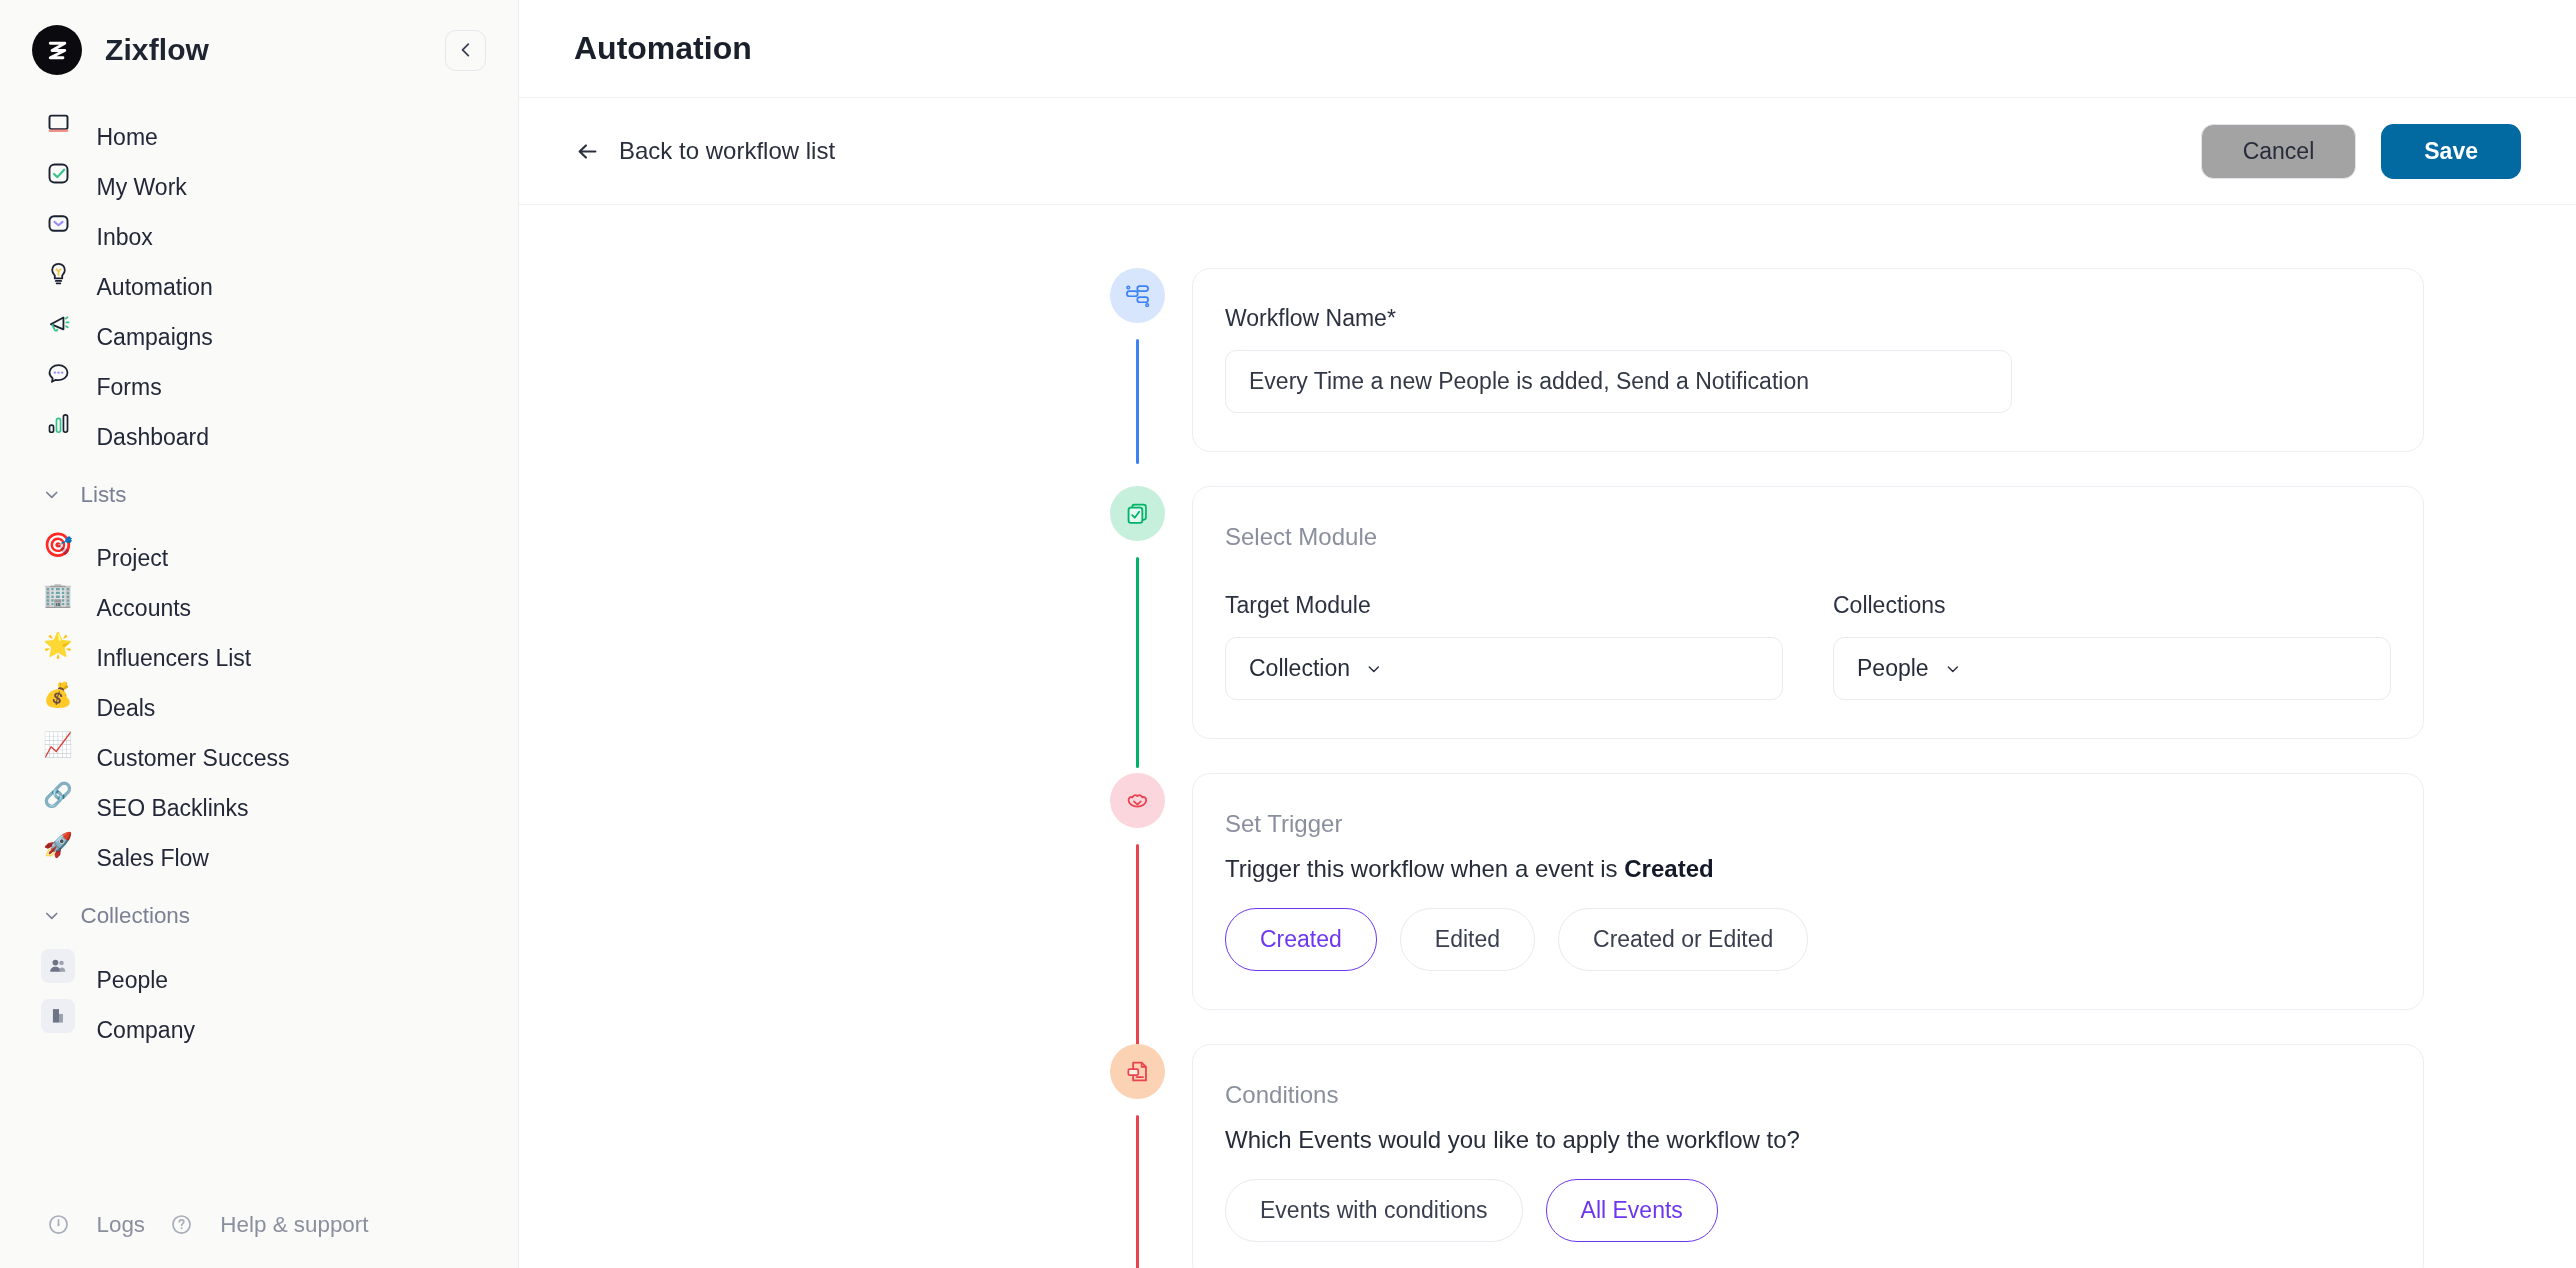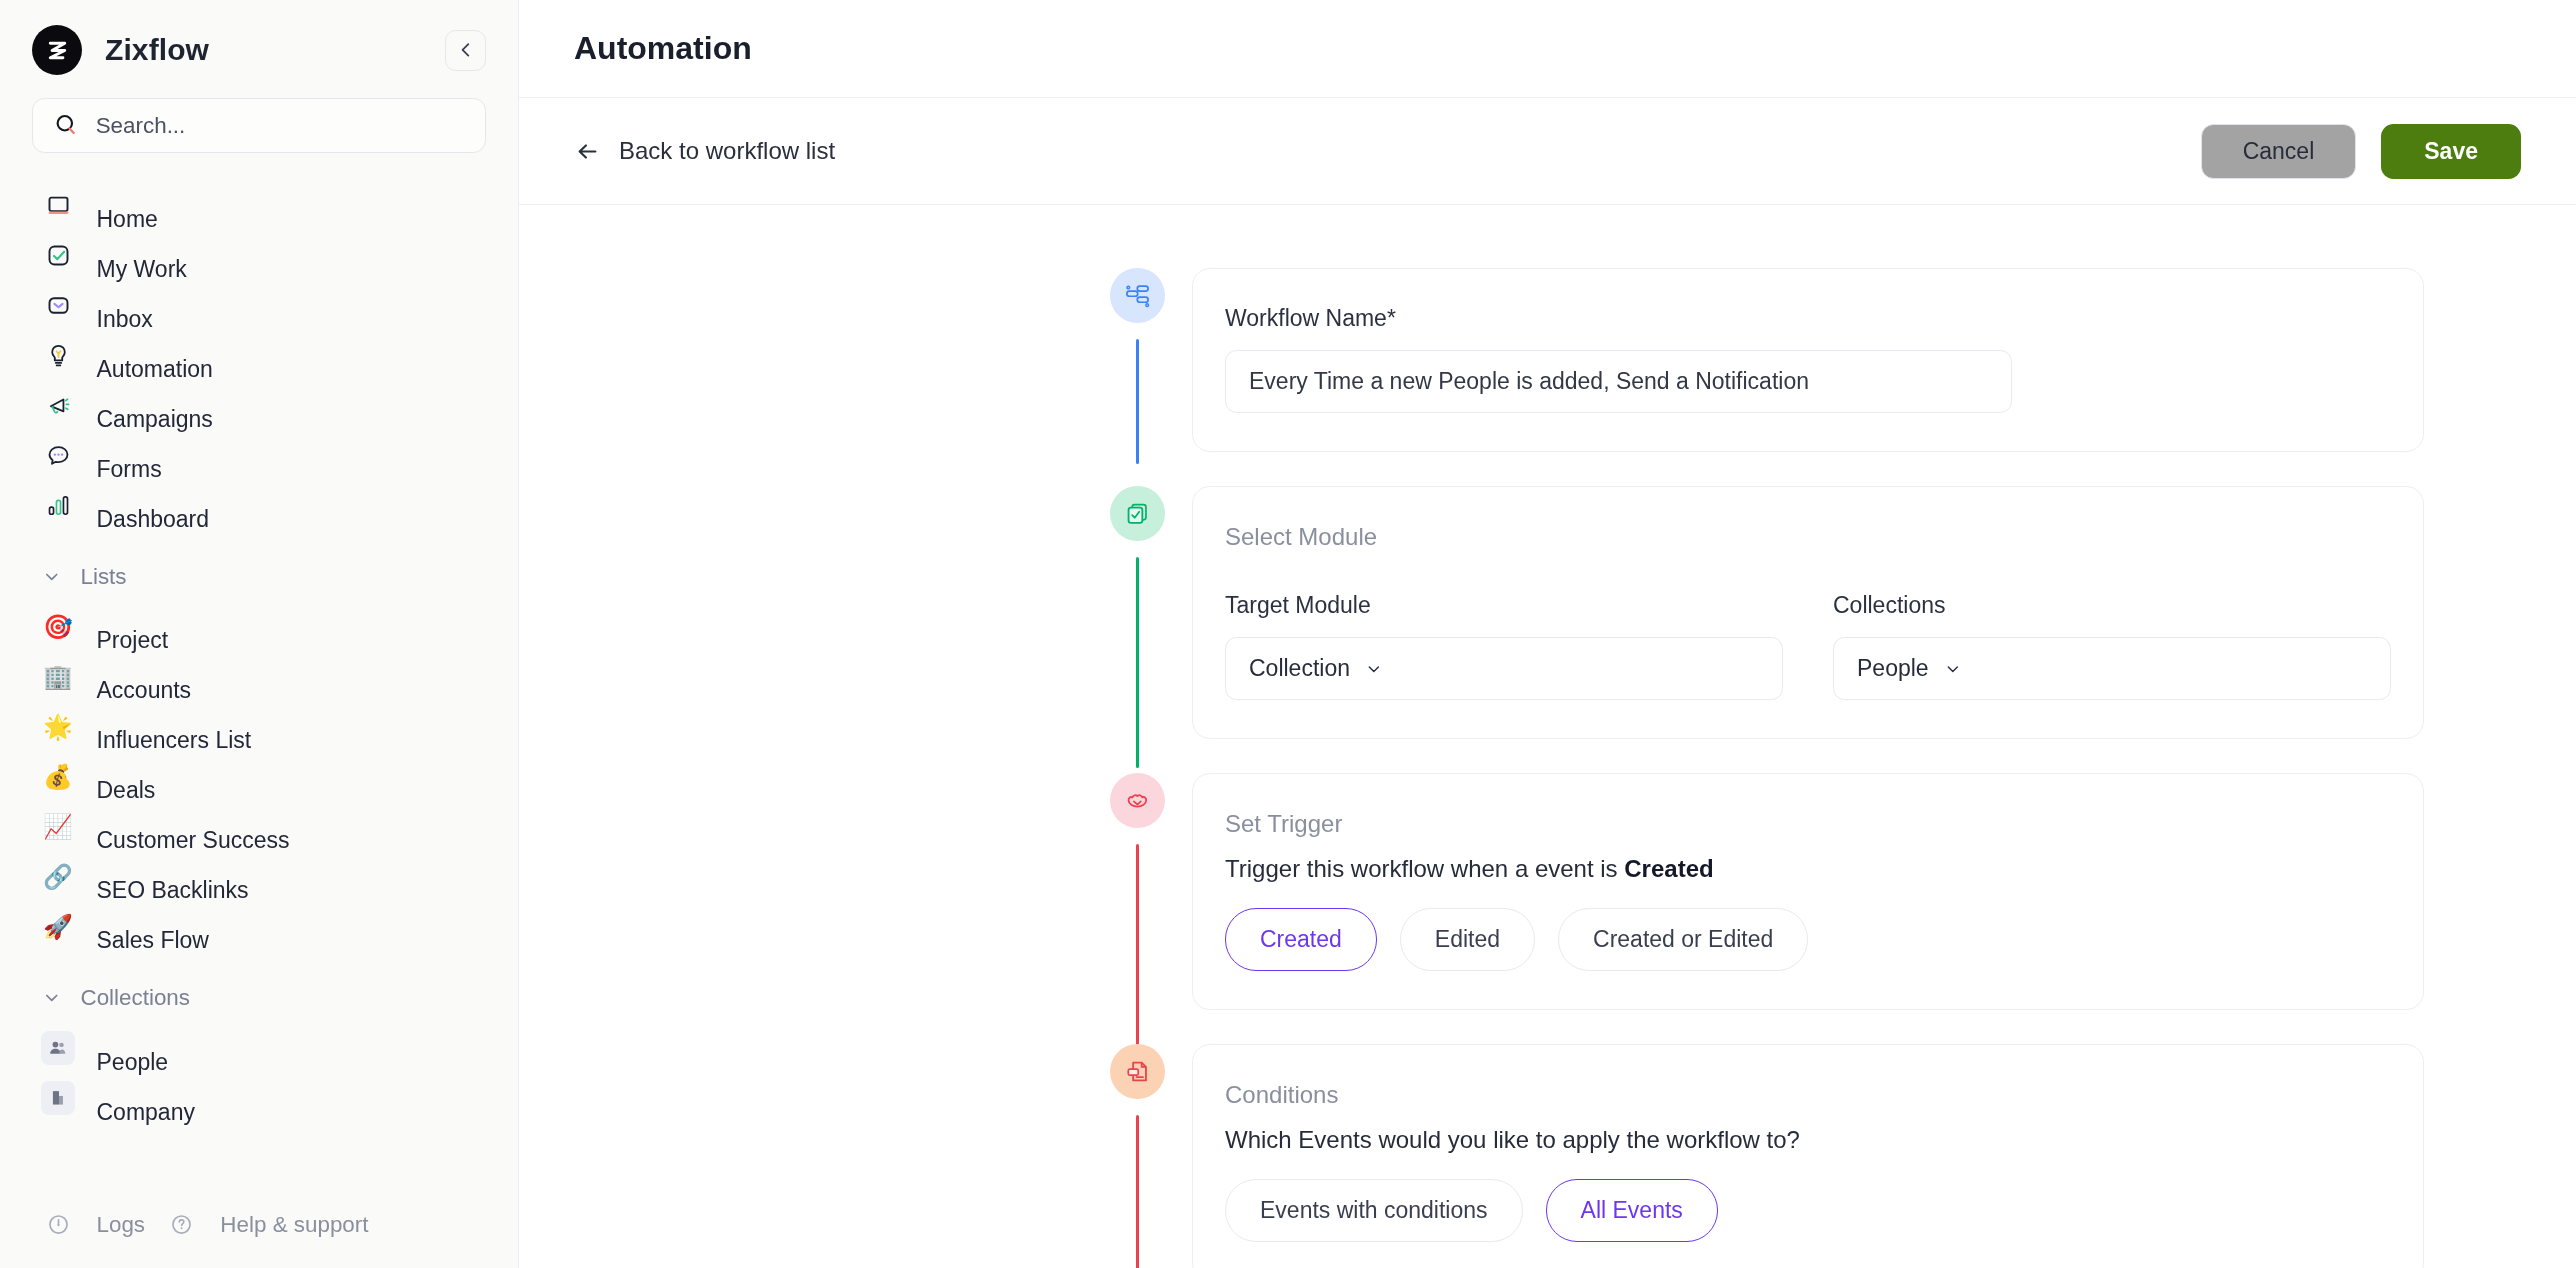--- a/index.html
+++ b/index.html
@@ -113,21 +113,21 @@
     height: 55px; border-radius: 12.5px;
     display: inline-flex; align-items: center; justify-content: center;
     font-size: 23px; font-weight: 500; cursor: pointer;
   }
   .btn-cancel {
     padding: 0 41px; border: 1.3px solid #E3E4EA;
     background: #a3a3a3; color: #272C3A; margin-right: 25px;
   }
   .btn-save {
     padding: 0 43px; border: none;
-    background: #4d7c0f; color: #fff; font-weight: 600;
+    background: #0369a1; color: #fff; font-weight: 600;
   }
 
   .canvas {
     flex: 1; overflow: hidden; position: relative;
     padding: 63px 0 12px 0;
   }
   .steps { padding-left: 673px; padding-right: 152px; }
 
   .step { position: relative; display: flex; }
   .step-rail {
@@ -191,27 +191,20 @@
         </svg>
       </div>
       <div class="brand-name">Zixflow</div>
       <div class="collapse-btn">
         <svg width="19.7" height="19.7" viewBox="0 0 24 24">
           <path d="M15 5 L8 12 L15 19" stroke="#3B4050" stroke-width="2.2" fill="none" stroke-linecap="round" stroke-linejoin="round"></path>
         </svg>
       </div>
     </div>
 
-    <div class="search-box">
-      <svg width="27" height="27" viewBox="0 0 24 24">
-        <circle cx="10.5" cy="10" r="6.4" stroke="#14181F" stroke-width="1.9" fill="none"></circle>
-        <path d="M14.7 14.6 L18.4 18.6" stroke="#F2786C" stroke-width="2" fill="none" stroke-linecap="round"></path>
-      </svg>
-      <span class="search-ph">Search...</span>
-    </div>
 
     <nav class="nav-list">
 
       <div class="nav-item">
         <span class="nav-ico">
           <svg width="27" height="27" viewBox="0 0 24 24">
             <rect x="4" y="5" width="16" height="12" rx="1.6" stroke="#1C2130" stroke-width="1.7" fill="none"></rect>
             <rect x="3.2" y="17.4" width="17.6" height="2.1" rx="1" fill="#F2938A"></rect>
           </svg>
         </span>

